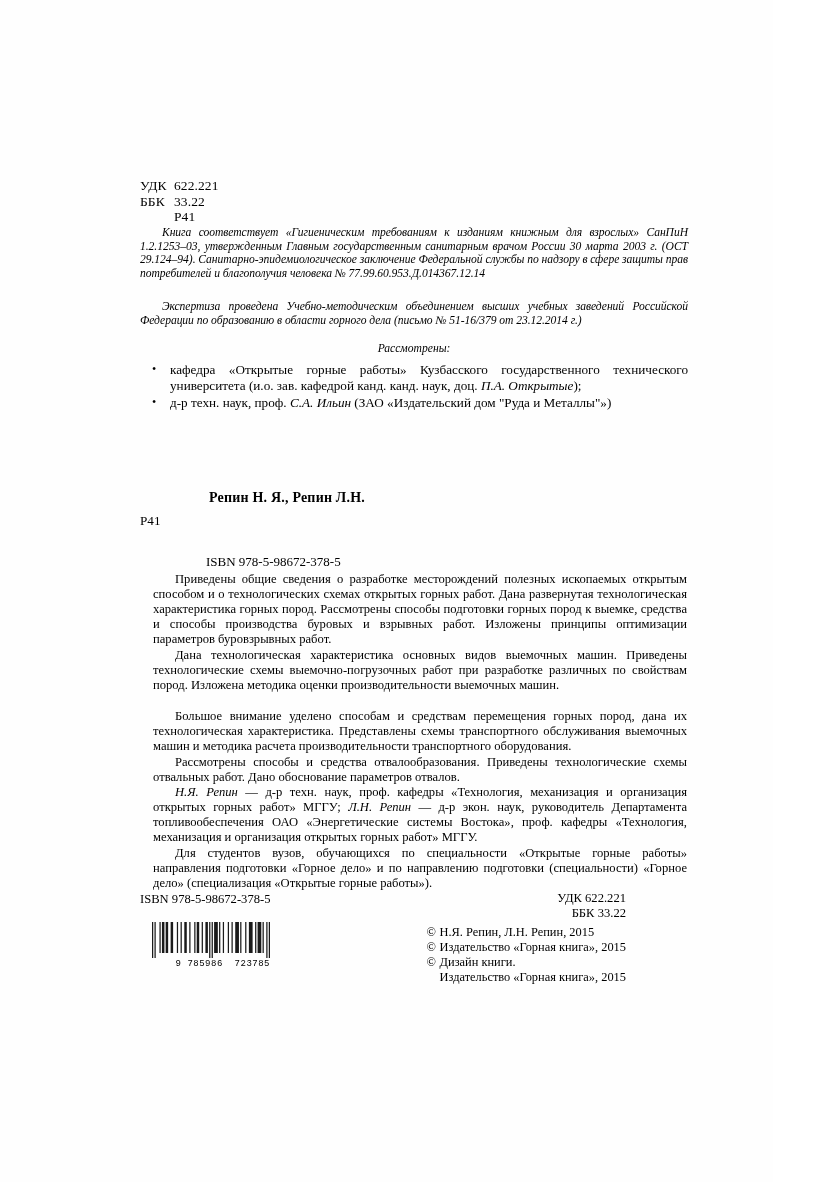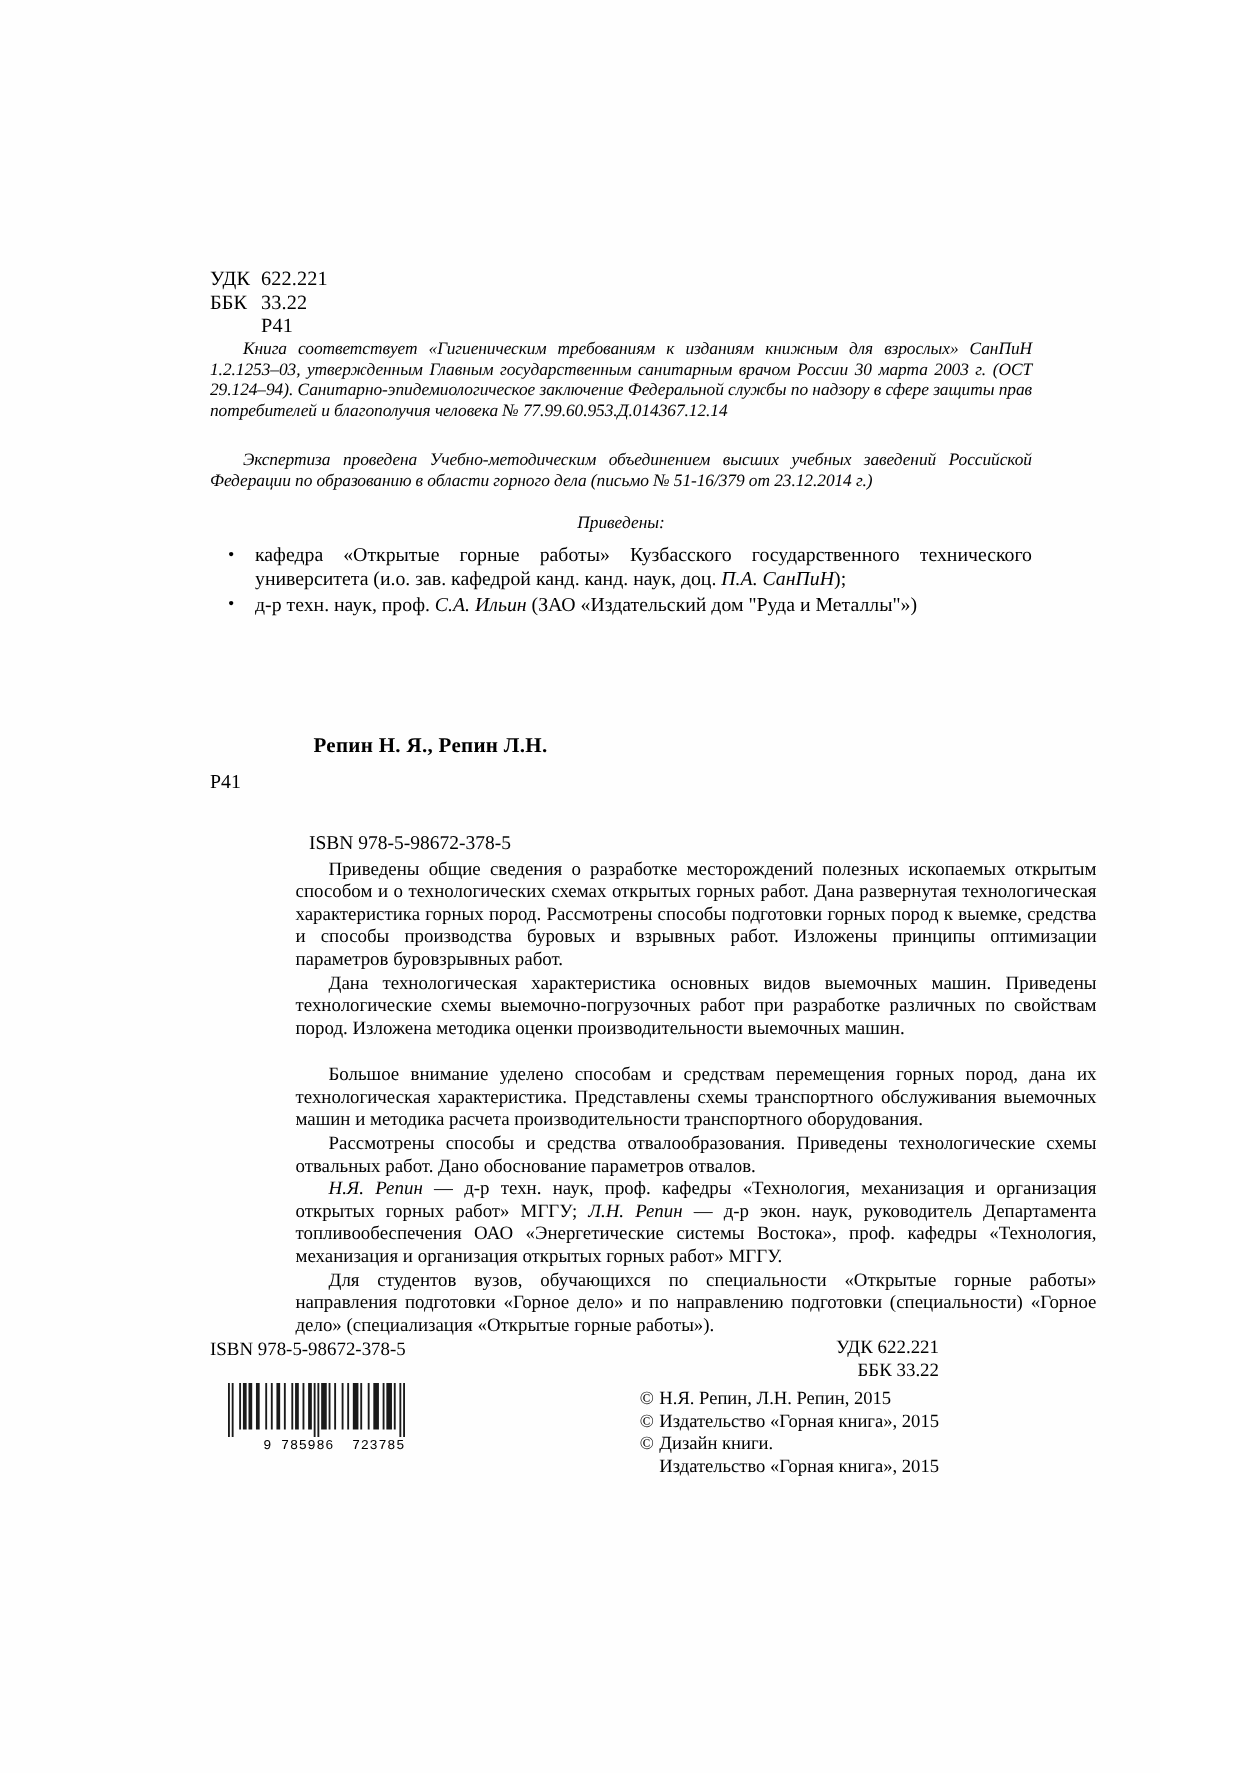--- a/index.html
+++ b/index.html
@@ -122,21 +122,20 @@
   }
 
   .annot {
     position: absolute;
     left: 153px;
     width: 534px;
     font-size: 12.6px;
     line-height: 15.1px;
     text-align: justify;
     text-indent: 22px;
-    margin-left: 44px;
   }
   .annot i { font-style: italic; }
   #annot-1 { top: 572px; }
   #annot-2 { top: 648px; }
   #annot-3 { top: 709px; }
   #annot-4 { top: 755px; }
   #annot-5 { top: 785px; }
   #annot-6 { top: 846px; }
 
   
@@ -199,24 +198,24 @@
   <div class="codes">
     <div class="row"><span class="lbl">УДК</span><span>622.221</span></div>
     <div class="row"><span class="lbl">ББК</span><span>33.22</span></div>
     <div class="row"><span class="rnum">Р41</span></div>
   </div>
 
   <div class="note" id="note-sanpin">Книга соответствует «Гигиеническим требованиям к изданиям книжным для взрослых» СанПиН 1.2.1253–03, утвержденным Главным государственным санитарным врачом России 30 марта 2003 г. (ОСТ 29.124–94). Санитарно-эпидемиологическое заключение Федеральной службы по надзору в сфере защиты прав потребителей и благополучия человека № 77.99.60.953.Д.014367.12.14</div>
 
   <div class="note" id="note-expertise">Экспертиза проведена Учебно-методическим объединением высших учебных заведений Российской Федерации по образованию в области горного дела (письмо № 51-16/379 от 23.12.2014 г.)</div>
 
-  <div class="reviewers-title">Приведены:</div>
+  <div class="reviewers-title">Рассмотрены:</div>
   <div class="reviewers-list">
     <div class="rev-item">
-      <span class="bullet">•</span><span>кафедра «Открытые горные работы» Кузбасского государственного технического университета (и.о. зав. кафедрой канд. канд. наук, доц. </span><i>П.А. СанПиН</i><span>);</span>
+      <span class="bullet">•</span><span>кафедра «Открытые горные работы» Кузбасского государственного технического университета (и.о. зав. кафедрой канд. канд. наук, доц. </span><i>П.А. Открытые</i><span>);</span>
     </div>
     <div class="rev-item">
       <span class="bullet">•</span><span>д-р техн. наук, проф. </span><i>С.А. Ильин</i><span> (ЗАО «Издательский дом "Руда и Металлы"»)</span>
     </div>
   </div>
 
   <div class="authors">Репин Н. Я., Репин Л.Н.</div>
   <div class="code-r41">Р41</div>
   <div class="isbn-main">ISBN 978-5-98672-378-5</div>
 

